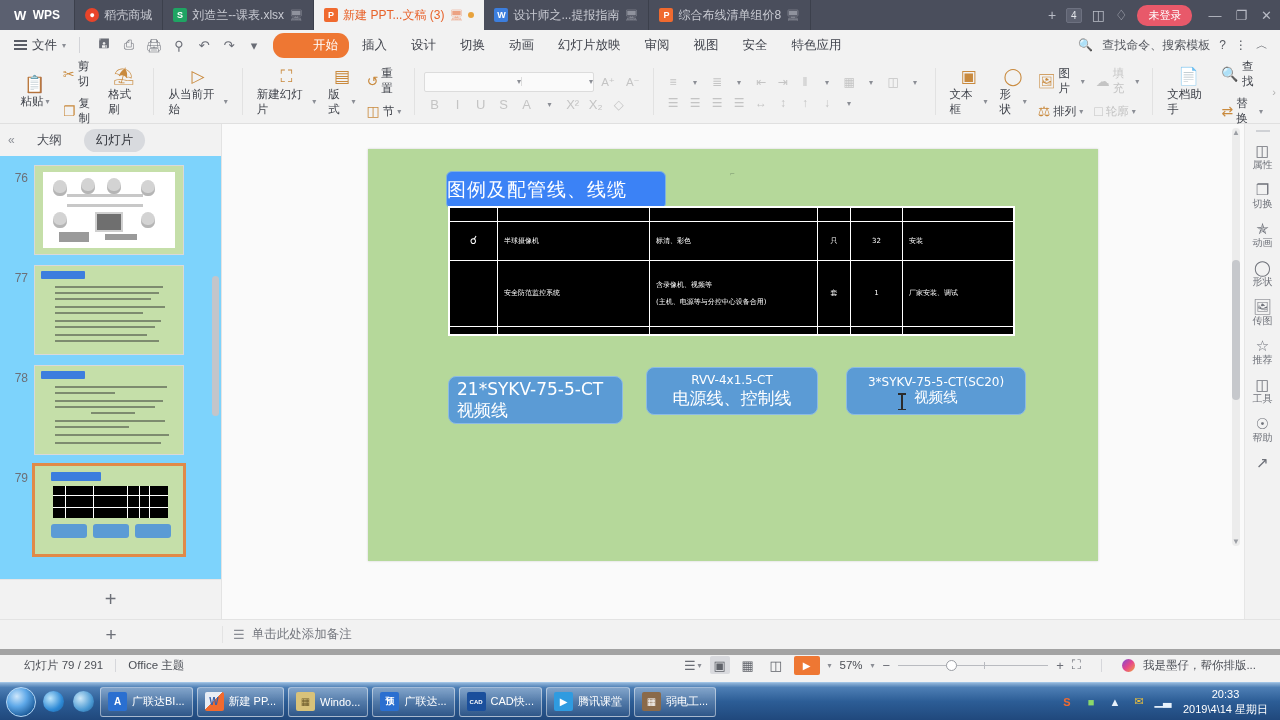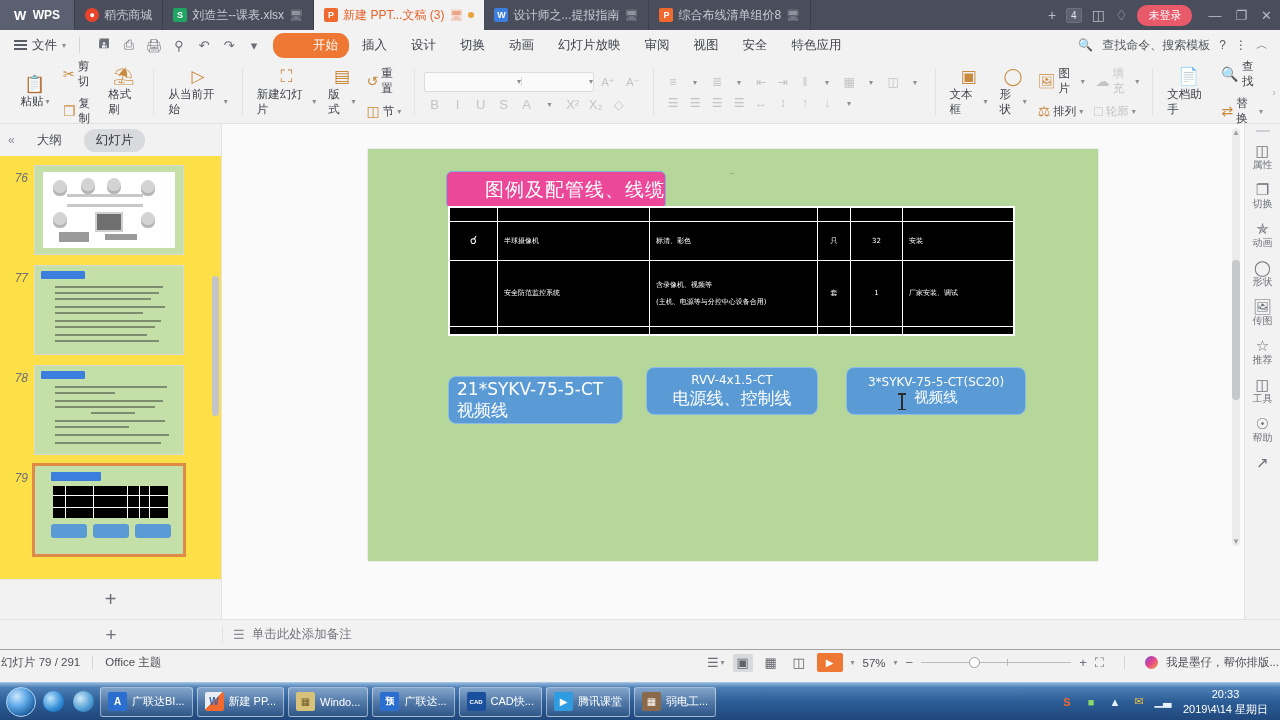--- a/index.html
+++ b/index.html
@@ -100,21 +100,21 @@
 
   
   .main { display:flex; height: 495px; background:#fafafa; }
 
   
   .slidepanel { width:222px; background:#f2f2f2; display:flex; flex-direction:column; border-right:1px solid #e3e3e3;}
   .sp-head { height:32px; display:flex; align-items:center; gap:10px; padding:0 8px; font-size:12.5px; color:#4b4e56;}
   .sp-collapse { color:#8d9097; font-size:12px; }
   .sp-tab { padding:3px 12px; border-radius:12px; }
   .sp-tab.active { background:#d8dade; color:#33363d; }
-  .sp-list { flex:1; overflow:hidden; position:relative; background:#fde047; padding:4px 0 0 0;font-style:italic;}
+  .sp-list { flex:1; overflow:hidden; position:relative; background:#7dd3fc; padding:4px 0 0 0;}
   .thumb-row { display:flex; align-items:flex-start; gap:6px; padding: 5px 10px 5px 4px; }
   .thumb-num { width:24px; text-align:right; font-size:12px; color:#6c6f77; padding-top:6px; flex:0 0 24px;}
   .thumb {
     width:150px; height:90px; background:#c5dfa9; position:relative; overflow:hidden;
     border:1px solid #d9d9d9;
   }
   .thumb.sel { outline:3px solid #e08a48; outline-offset:-1px; border-color:#e08a48;}
   .sp-scroll { position:absolute; right:2px; top:120px; width:7px; height:140px; background:#c3c5ca; border-radius:4px;}
   .sp-foot { height:40px; display:flex; align-items:center; justify-content:center; color:#6d7078; font-size:20px; border-top:1px solid #e6e6e6;}
 
@@ -131,22 +131,22 @@
   .t79-btn { position:absolute; height:14px; background:#5b9bd5; border-radius:3px; }
 
   
   .canvas-wrap { flex:1; background:#fafafa; position:relative; display:flex; align-items:flex-start; justify-content:center; padding-top:25px;}
   .slide {
     width:730px; height:412px; background:#b5d89a; position:relative;
     box-shadow:0 0 2px rgba(0,0,0,.18);
   }
   .slide-title {
     position:absolute; left:78px; top:22px; width:220px; height:38px;
-    background:#ec4899; border:1px solid #7fb3de; border-radius:6px;
-    display:flex; align-items:center; justify-content:flex-end;
+    background:#3b82f6; border:1px solid #7fb3de; border-radius:6px;
+    display:flex; align-items:center; justify-content:flex-start;
     color:#fff; font-size:19px; letter-spacing:1px; font-family:"DejaVu Sans", sans-serif;
   }
   .tinymark { position:absolute; left:362px; top:20px; font-size:8px; color:#8aa97c; }
   .slide-table {
     position:absolute; left:80px; top:57px; width:567px; height:130px;
     background:#000; border:2px solid #fff;
   }
   .st-row { display:flex; width:100%; border-bottom:1px solid #fff; }
   .st-row:last-child { border-bottom:none; }
   .st-cell {
@@ -208,21 +208,21 @@
     height:30px; background:#f2f2f2; display:flex; align-items:center;
     border-top:1px solid #e3e3e3;
   }
   .notes-addbtn { width:222px; display:flex; align-items:center; justify-content:center; color:#6d7078; font-size:19px;}
   .notes-field { flex:1; display:flex; align-items:center; gap:7px; padding-left:10px; font-size:12.5px; color:#73767d; border-left:1px solid #e3e3e3;}
   .notes-icon { font-size:13px; color:#8a8d94; }
 
   
   .statusbar {
     height:26px; background:#f2f2f2; display:flex; align-items:center;
-    border-top:1px solid #a3a3a3; font-size:11.5px; color:#4c4f56; padding:0 1px;
+    border-top:6px solid #a3a3a3; font-size:11.5px; color:#4c4f56; padding:0 24px;
   }
   .sb-sep { width:1px; height:13px; background:#d6d7db; margin:0 12px; }
   .sb-right { margin-left:auto; display:flex; align-items:center; gap:8px; }
   .sb-ic { color:#6a6d75; font-size:13px; display:flex; align-items:center; gap:2px;}
   .viewbtn { width:20px; height:18px; display:flex; align-items:center; justify-content:center; color:#5f6269; font-size:13px;}
   .viewbtn.on { background:#d9dade; border-radius:2px; }
   .playbtn { background:#ee7733; color:#fff; width:26px; height:19px; display:flex; align-items:center; justify-content:center; border-radius:2px; font-size:10px;}
   .zoomtxt { font-size:11.5px; color:#4c4f56; }
   .zslider { position:relative; width:150px; height:12px; display:flex; align-items:center; }
   .zs-line { position:absolute; left:0; right:0; height:1px; background:#b9bbc0; }

